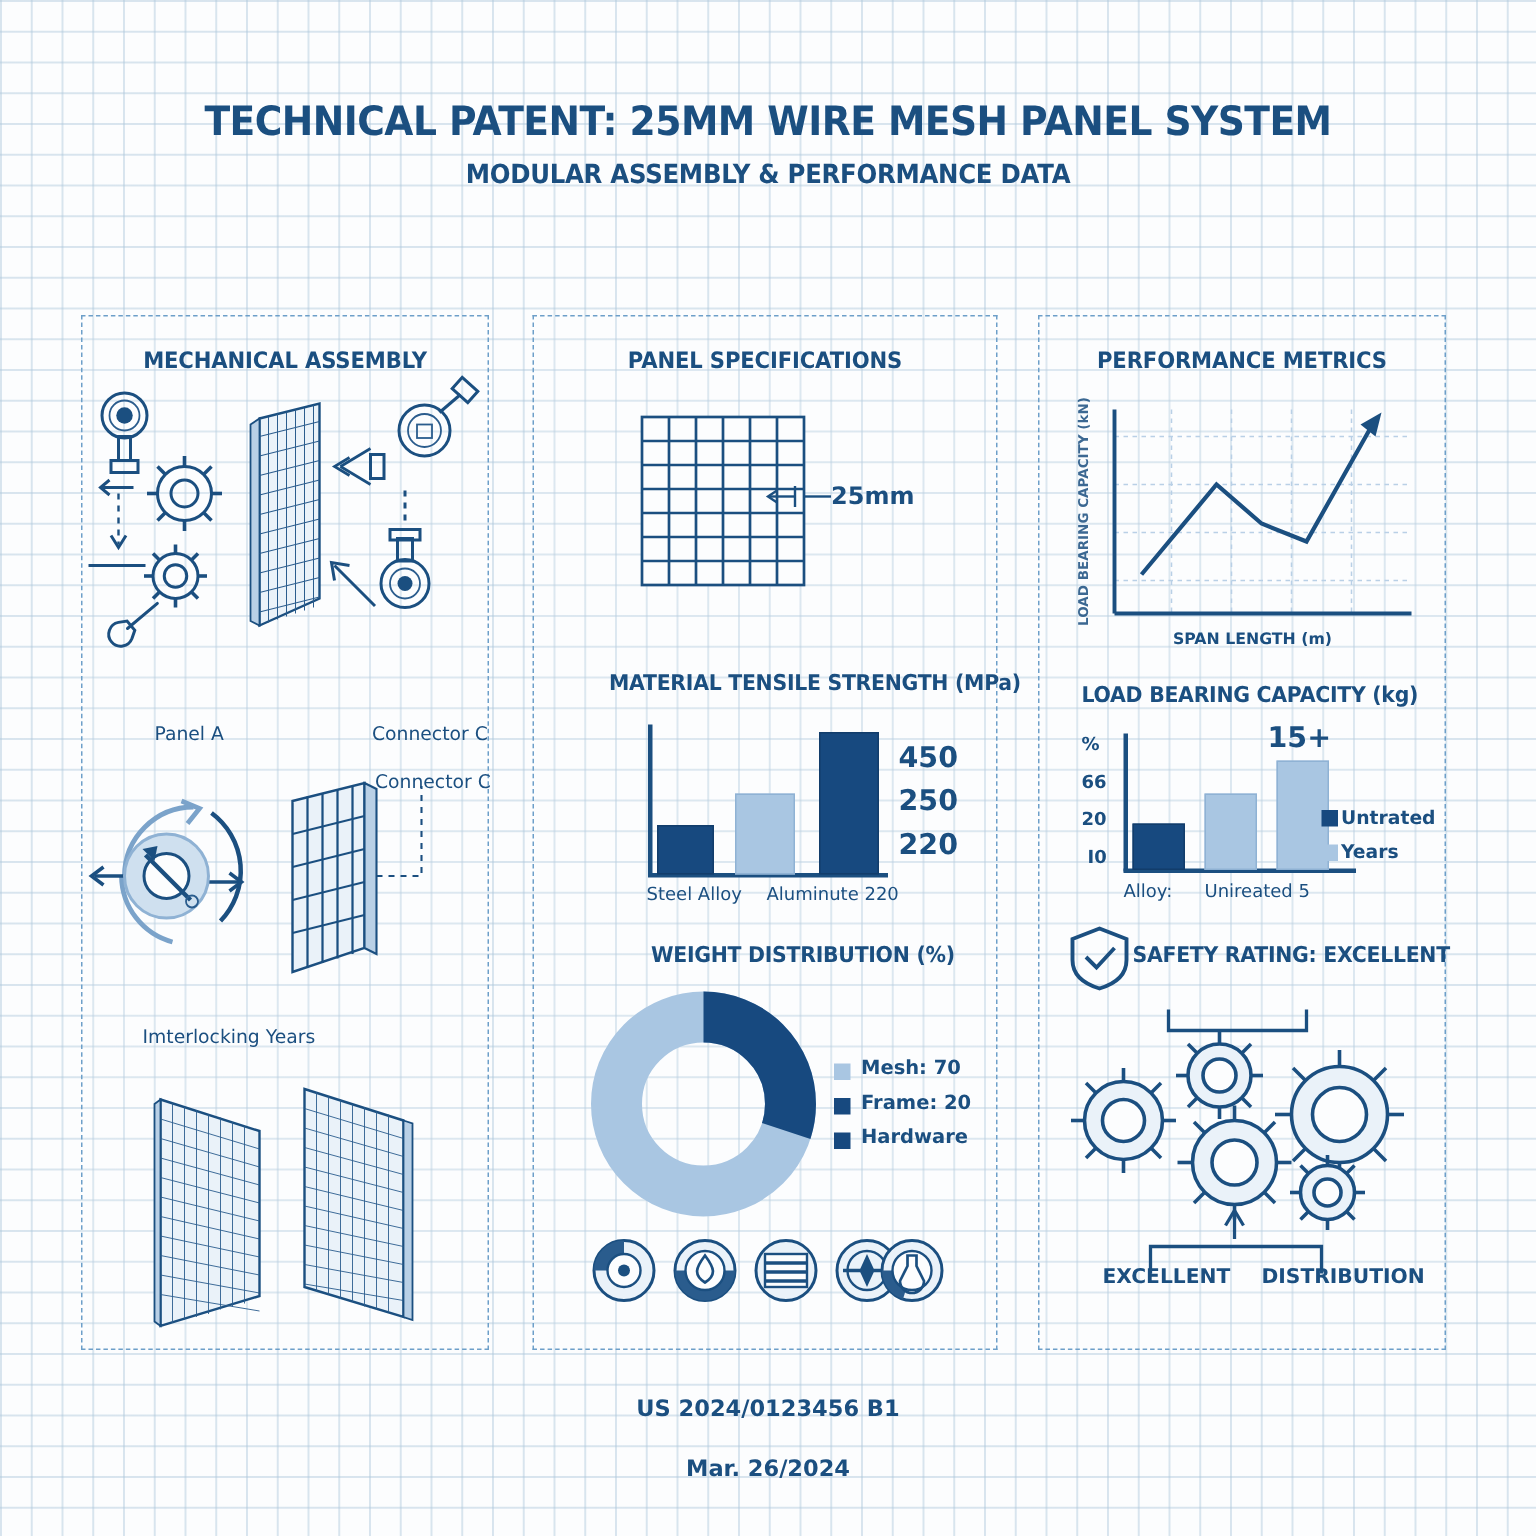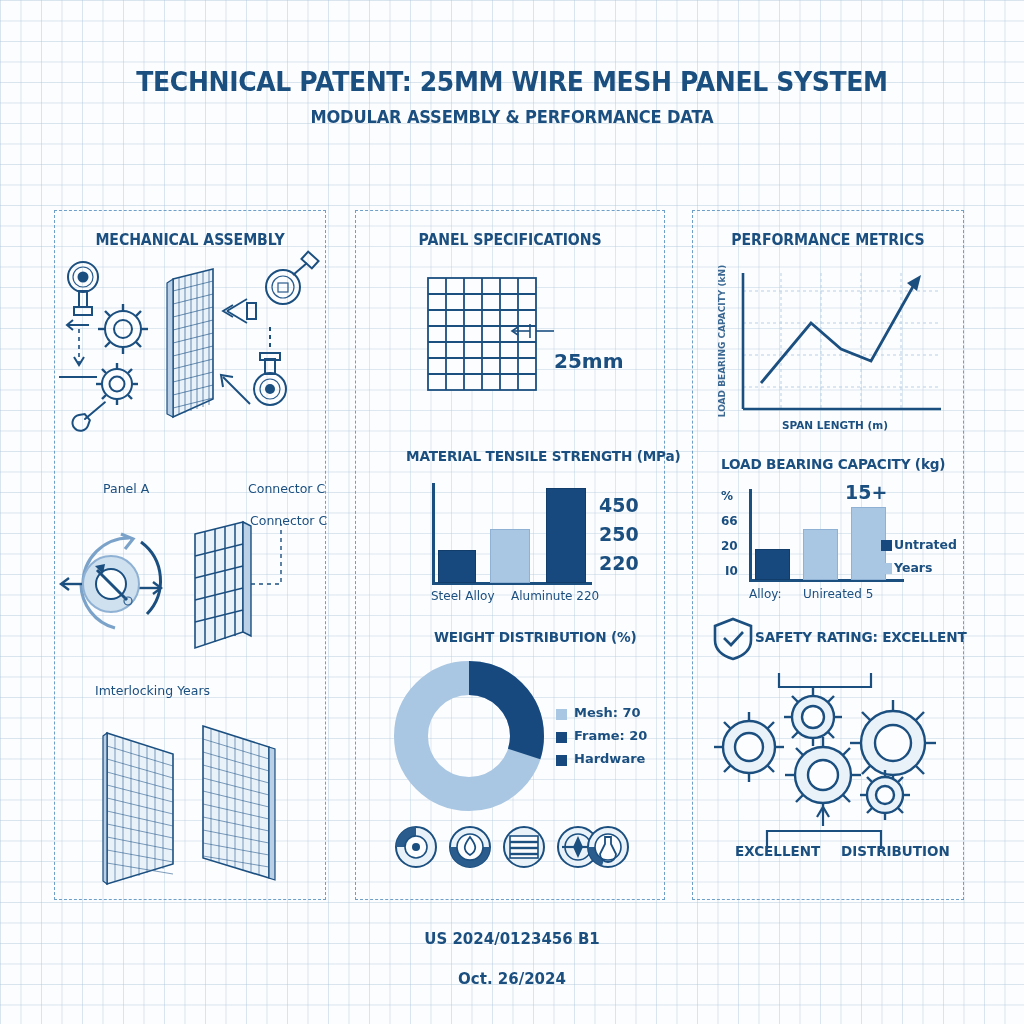--- a/index.html
+++ b/index.html
@@ -80,21 +80,21 @@
 
   .big-val {
     position: absolute;
     font-family: "DejaVu Sans", sans-serif;
     font-size: 19px; font-weight: bold; color: #1b4f80; white-space: nowrap;
   }
 
   .dim-val {
     position: absolute;
     font-family: "DejaVu Sans", sans-serif;
-    font-size: 20px; font-weight: bold; color: #1b4f80; white-space: nowrap; margin-top: 28px;
+    font-size: 16px; font-weight: bold; color: #1b4f80; white-space: nowrap;
   }
 
   .swatch { position: absolute; width: 11px; height: 11px; }
   .sw-dark { background: #17497f; }
   .sw-light { background: #a9c6e2; }
 
   .bar { position: absolute; }
   .bar-dark { background: #17497f; border: 1px solid #123d6b; }
   .bar-light { background: #a9c6e2; border: 1px solid #8fb2d4; }
 
@@ -549,16 +549,16 @@
         <polyline points="66,178 66,160 180,160 180,178"></polyline>
       </g>
     </svg>
 
     <div class="lbl lbl-b" style="left:42px; top:632px; font-size:13.5px;">EXCELLENT</div>
     <div class="lbl lbl-b" style="left:148px; top:632px; font-size:13.5px;">DISTRIBUTION</div>
   </div>
 
   <div class="footer" style="top:930px;">
     <div class="footer-line">US 2024/0123456 B1</div>
-    <div class="footer-line" style="margin-top:22px;">Oct. 26/2024</div>
+    <div class="footer-line" style="margin-top:22px;">Mar. 26/2024</div>
   </div>
 
 </div>
 
 </body></html>

